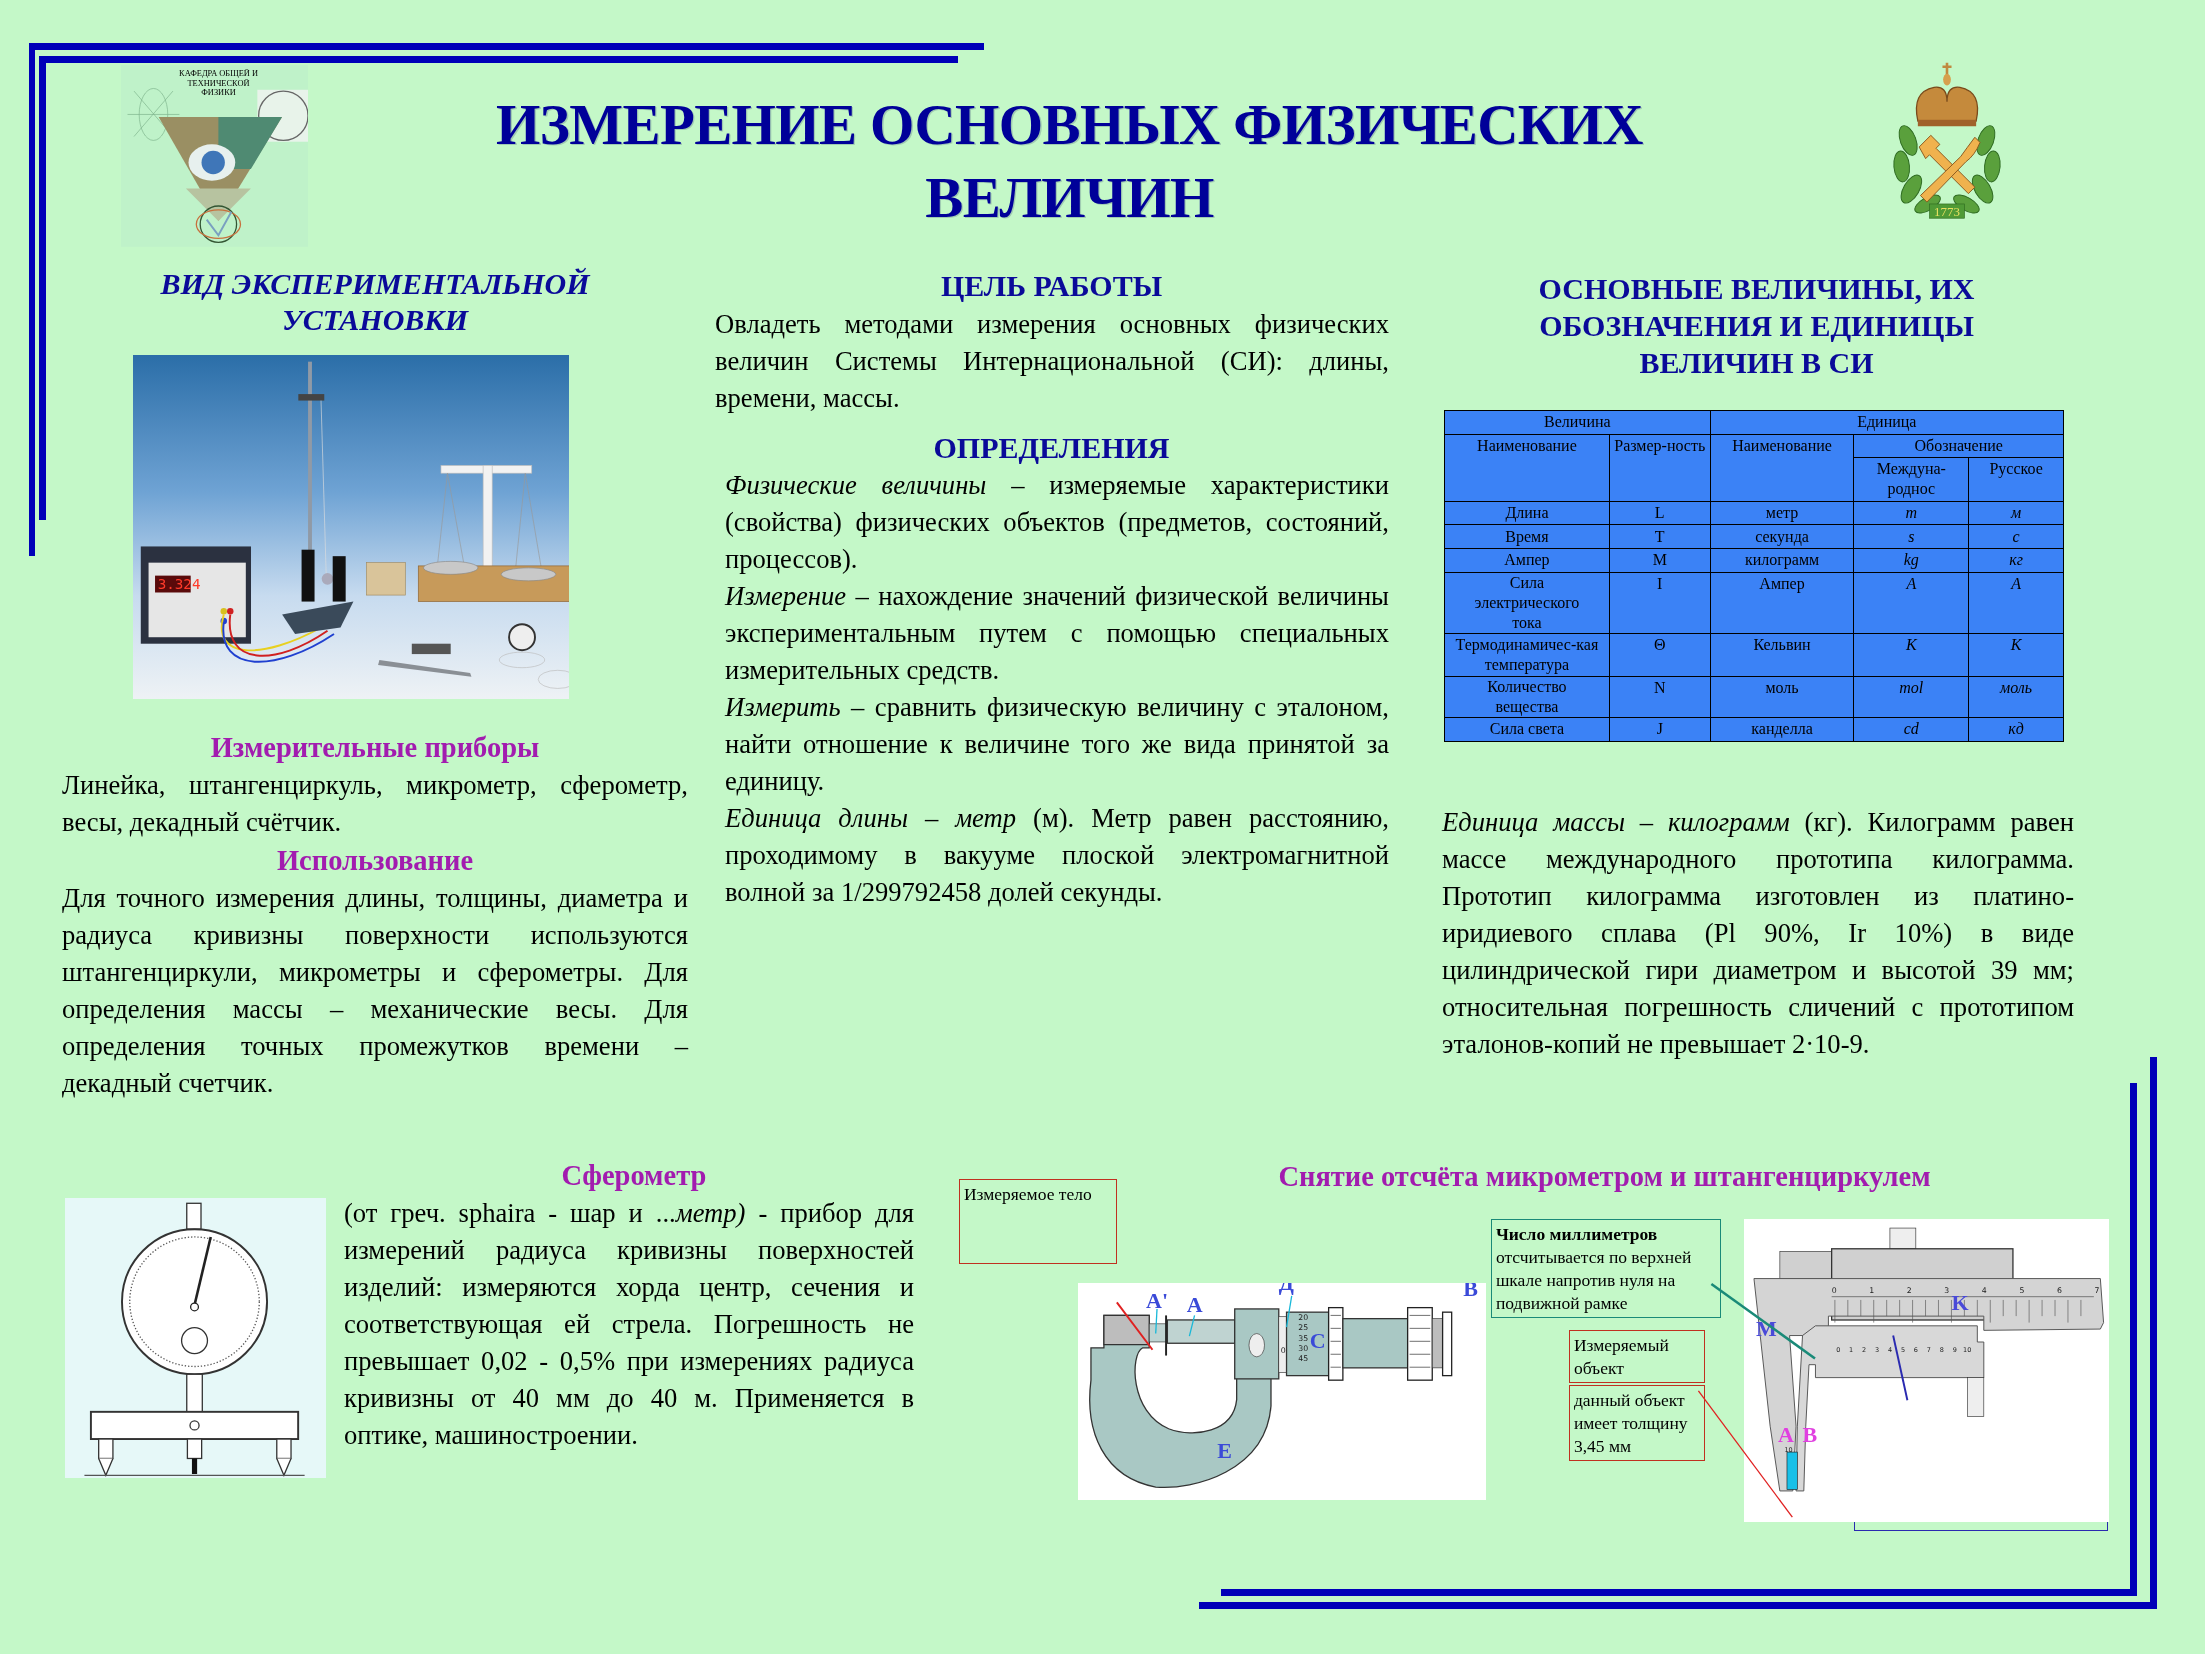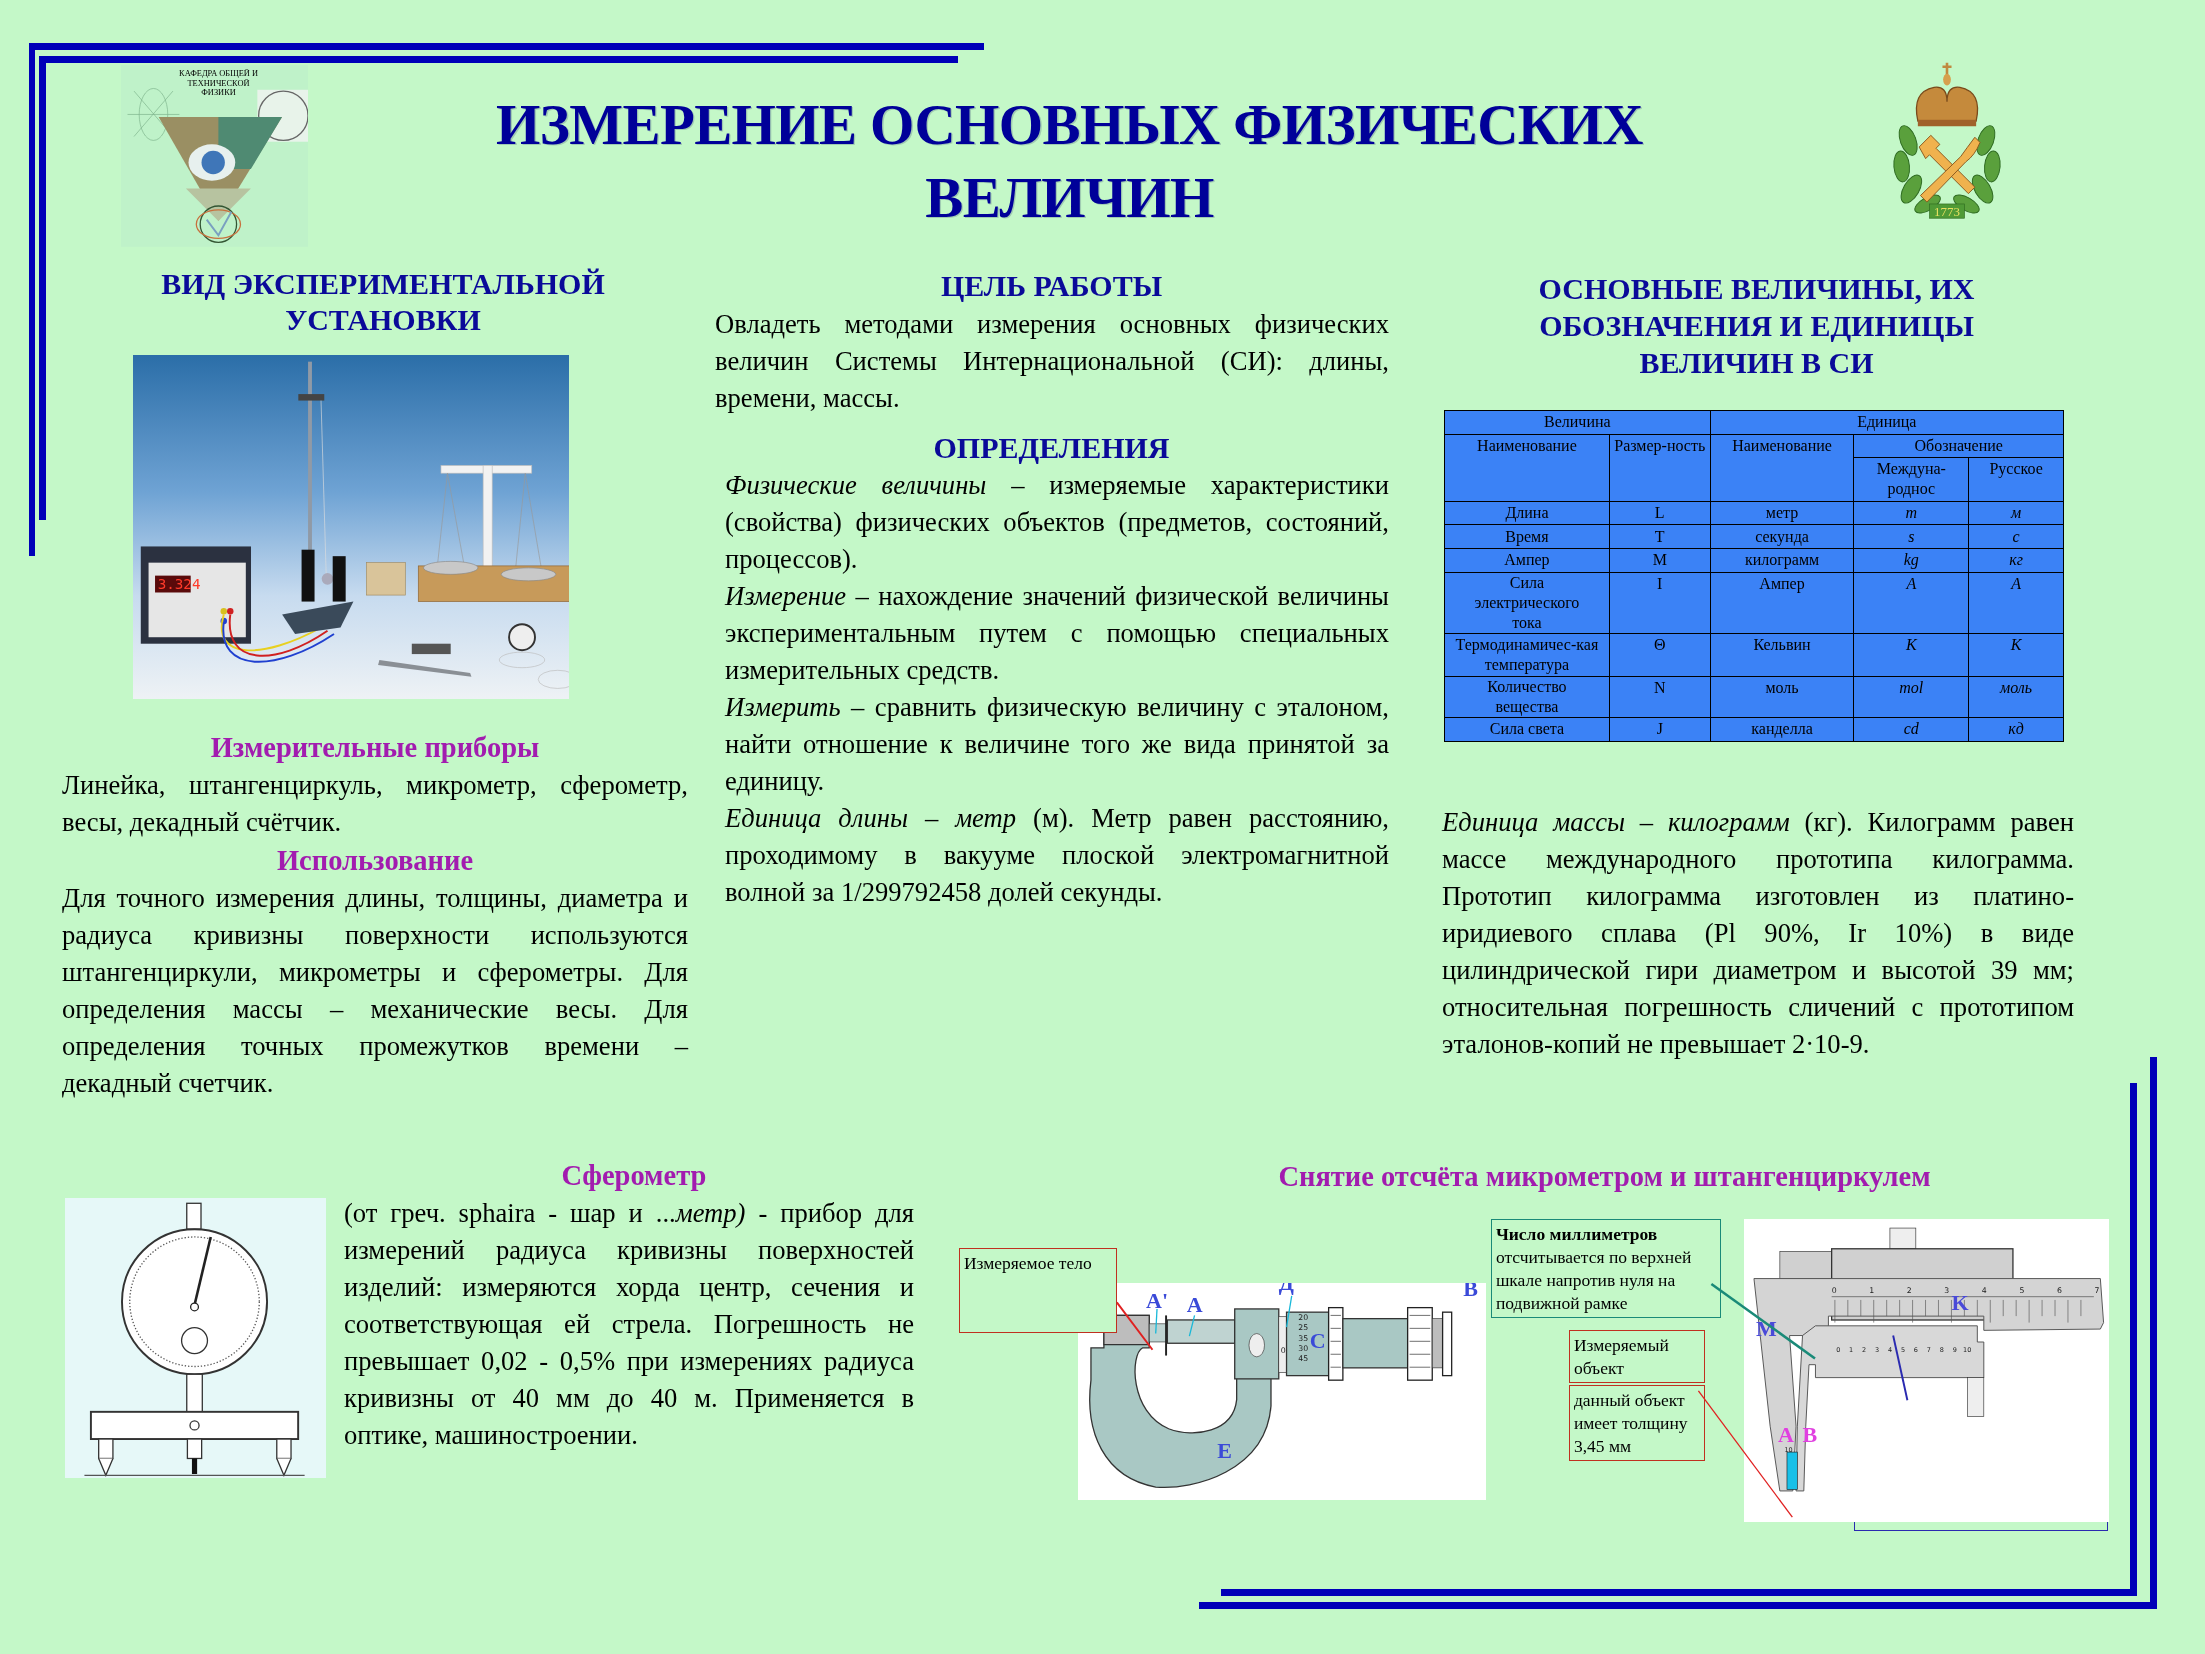--- a/index.html
+++ b/index.html
@@ -86,21 +86,21 @@
     </g>
     <g fill="#f0b24e" stroke="#8a5a20" stroke-width="1.5">
       <path d="M62 140 l18 -18 l14 14 l-6 6 l60 60 l-10 10 l-60 -60 l-6 6 z"></path>
       <path d="M148 125 l8 8 q-8 20 -22 30 l-60 62 l-10 -10 l62 -60 q10 -14 22 -30 z"></path>
     </g>
     <rect x="78" y="228" width="54" height="22" fill="#4f9a36" stroke="#2d6a20"></rect>
     <text x="105" y="246" text-anchor="middle" font-size="20" fill="#e8e060" font-family="Liberation Serif, serif">1773</text>
   </svg>
 </div>
 
-<div class="abs h-blue" style="left:70px;top:266px;width:626px;">
+<div class="abs h-blue" style="left:62px;top:266px;width:626px;font-style:italic;">
   <div>ВИД ЭКСПЕРИМЕНТАЛЬНОЙ</div>
   <div>УСТАНОВКИ</div>
 </div>
 
 <div class="photo">
   <svg width="496" height="344" viewBox="0 0 765 530">
 
     <rect x="12" y="295" width="170" height="150" fill="#2b3140"></rect>
     <rect x="24" y="320" width="150" height="115" fill="#e6e6e6"></rect>
     <rect x="34" y="340" width="55" height="26" fill="#5a0a0a"></rect>
@@ -311,21 +311,21 @@
     <g font-family="Liberation Serif, serif" font-weight="bold" fill="#3a4ad8" font-size="34">
       <text x="105" y="38">A'</text>
       <text x="168" y="45">A</text>
       <text x="310" y="10">Д</text>
       <text x="358" y="100">C</text>
       <text x="595" y="20">B</text>
       <text x="215" y="270">E</text>
     </g>
   </svg>
 </div>
-<div class="callout" style="left:959px;top:1248px;width:148px;height:78px;border:1.3px solid #c03020;">
+<div class="callout" style="left:959px;top:1179px;width:148px;height:78px;border:1.3px solid #c03020;">
   <span>Измеряемое тело</span>
 </div>
 
 <div class="abs" style="left:1744px;top:1219px;width:365px;height:303px;background:#fff;">
   <svg width="365" height="303" viewBox="0 0 563 468">
     <rect x="225" y="14" width="40" height="32" fill="#eee" stroke="#333"></rect>
     <rect x="55" y="50" width="80" height="42" fill="#d0d0d0" stroke="#333"></rect>
     <rect x="135" y="46" width="280" height="110" fill="#d0d0d0" stroke="#333" stroke-width="2"></rect>
     <path d="M15 92 L550 92 L555 160 L550 170 L370 172 L370 150 L130 150 L130 180 L70 180 L80 320 L75 420 L55 420 L40 320 Z" fill="#d4d4d4" stroke="#555" stroke-width="1.5"></path>
     <g stroke="#444" stroke-width="1">

